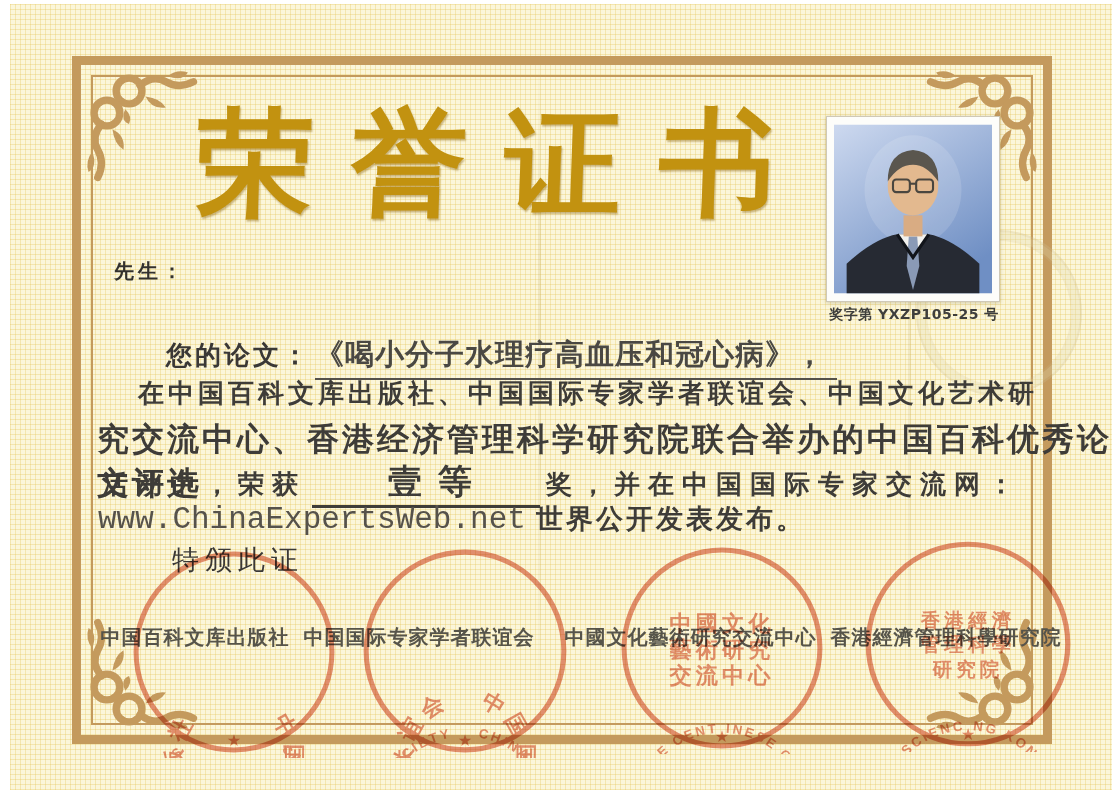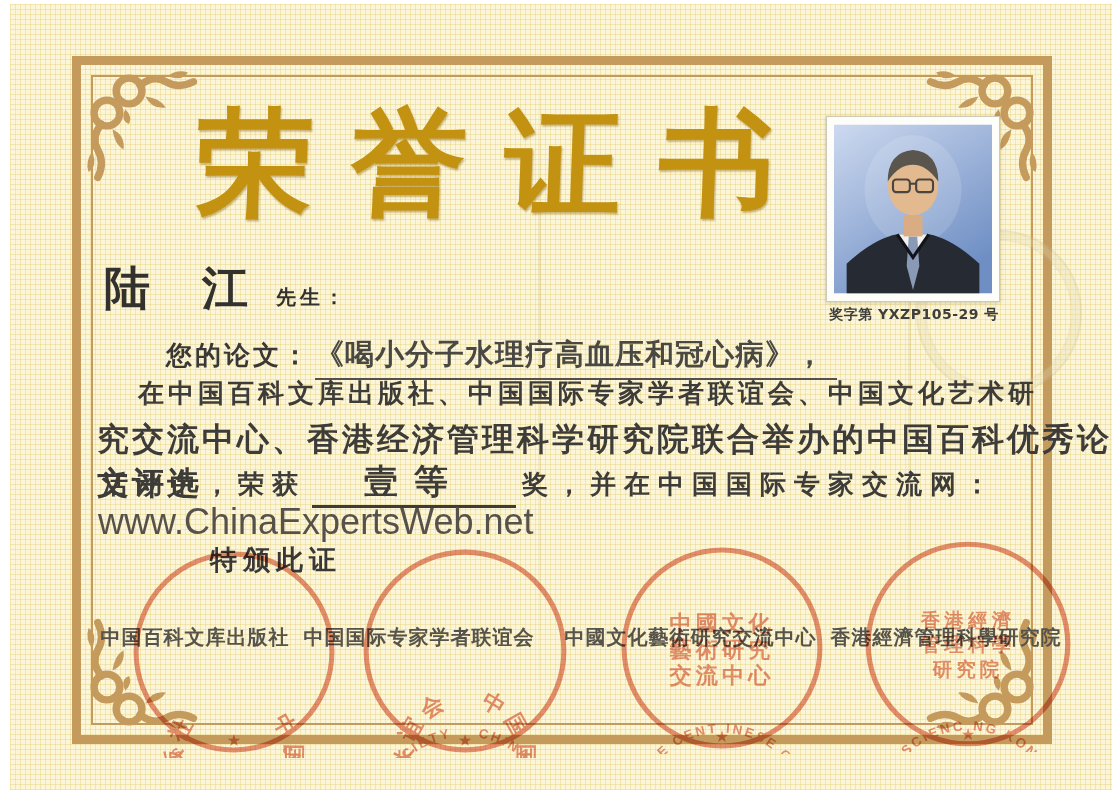--- a/index.html
+++ b/index.html
@@ -58,26 +58,26 @@
   .paper-row{position:absolute;left:156px;top:324px;display:flex;align-items:baseline;color:#3a3836;}
   .paper-label{font-size:26px;font-weight:bold;letter-spacing:3px;margin-top:10px;}
   .paper-title{font-size:29px;font-weight:600;color:#4a4843;border-bottom:2px solid #55514a;
     padding:0 12px 3px 0;margin-left:4px;letter-spacing:1px;}
   
   .line{position:absolute;color:#3e3c38;font-weight:600;}
   .line1{left:128px;top:372px;font-size:26px;letter-spacing:4px;}
   .line2{left:87px;top:414px;font-size:32px;letter-spacing:3px;}
   .line3{left:92px;top:455px;font-size:26px;letter-spacing:8px;display:flex;align-items:baseline;}
   .award{display:inline-block;min-width:196px;text-align:center;border-bottom:3px solid #3e3c38;
-    font-size:34px;font-weight:bold;letter-spacing:16px;padding:0 4px 0 4px;margin:0 6px;}
+    font-size:34px;font-weight:bold;letter-spacing:16px;padding:0 4px 0 28px;margin:0 6px;}
   .line4{left:88px;top:497px;display:flex;align-items:baseline;}
-  .url{font-family:Liberation Sans, sans-serif;font-size:36px;font-weight:500;
+  .url{font-family:Liberation Mono, monospace;font-size:31px;font-weight:500;
     color:#56524b;letter-spacing:0;}
   .publish{font-size:27px;font-weight:bold;letter-spacing:3px;margin-left:10px;color:#3e3c38;}
-  .issue{position:absolute;left:162px;top:538px;font-size:27px;font-weight:bold;letter-spacing:6px;color:#3a3836;padding-left:38px;}
+  .issue{position:absolute;left:162px;top:538px;font-size:27px;font-weight:normal;letter-spacing:6px;color:#3a3836;}
   
   .footer-orgs{position:absolute;left:96px;right:56px;top:620px;display:flex;justify-content:center;
     align-items:baseline;font-size:20px;font-weight:600;color:#56544a;letter-spacing:1px;white-space:nowrap;}
   .org{margin-left:14px;}
   .org:first-child{margin-left:0;}
   .org-wide{margin-left:30px;}
   .date-line{position:absolute;left:620px;width:300px;top:653px;text-align:center;
     font-size:22px;font-weight:600;color:#56544a;letter-spacing:6px;}
   
   .seal{position:absolute;mix-blend-mode:multiply;opacity:0.62;}
@@ -136,41 +136,41 @@
         <ellipse cx="75" cy="58" rx="24" ry="28" fill="#e3b98f"></ellipse>
         <path d="M51,54 Q51,26 75,24 Q99,26 99,54 Q88,38 75,38 Q61,38 51,54 Z" fill="#5a564e"></path>
         <g fill="none" stroke="#4a463f" stroke-width="2">
           <rect x="56" y="52" width="16" height="12" rx="3"></rect>
           <rect x="78" y="52" width="16" height="12" rx="3"></rect>
           <line x1="72" y1="56" x2="78" y2="56"></line>
         </g>
         <path d="M60,104 L75,126 L90,104" fill="none" stroke="#11141a" stroke-width="3"></path>
       </svg>
     </div>
-    <div class="photo-caption">奖字第 YXZP105-29 号</div>
+    <div class="photo-caption">奖字第 YXZP105-25 号</div>
 
     <div class="name-row">
-      <span class="name">陆 江</span>
       <span class="honorific">先生：</span>
     </div>
 
     <div class="paper-row">
       <span class="paper-label">您的论文：</span>
       <span class="paper-title">《喝小分子水理疗高血压和冠心病》，</span>
     </div>
 
     <div class="line line1">在中国百科文库出版社、中国国际专家学者联谊会、中国文化艺术研</div>
     <div class="line line2">究交流中心、香港经济管理科学研究院联合举办的中国百科优秀论文评选</div>
     <div class="line line3">
       <span>活动中，荣获</span>
       <span class="award">壹等</span>
       <span>奖，并在中国国际专家交流网：</span>
     </div>
     <div class="line line4">
       <span class="url">www.ChinaExpertsWeb.net</span>
+      <span class="publish">世界公开发表发布。</span>
     </div>
 
     <div class="issue">特颁此证</div>
 
     <div class="footer-orgs">
       <span class="org">中国百科文库出版社</span>
       <span class="org">中国国际专家学者联谊会</span>
       <span class="org org-wide">中國文化藝術研究交流中心</span>
       <span class="org">香港經濟管理科學研究院</span>
     </div>

